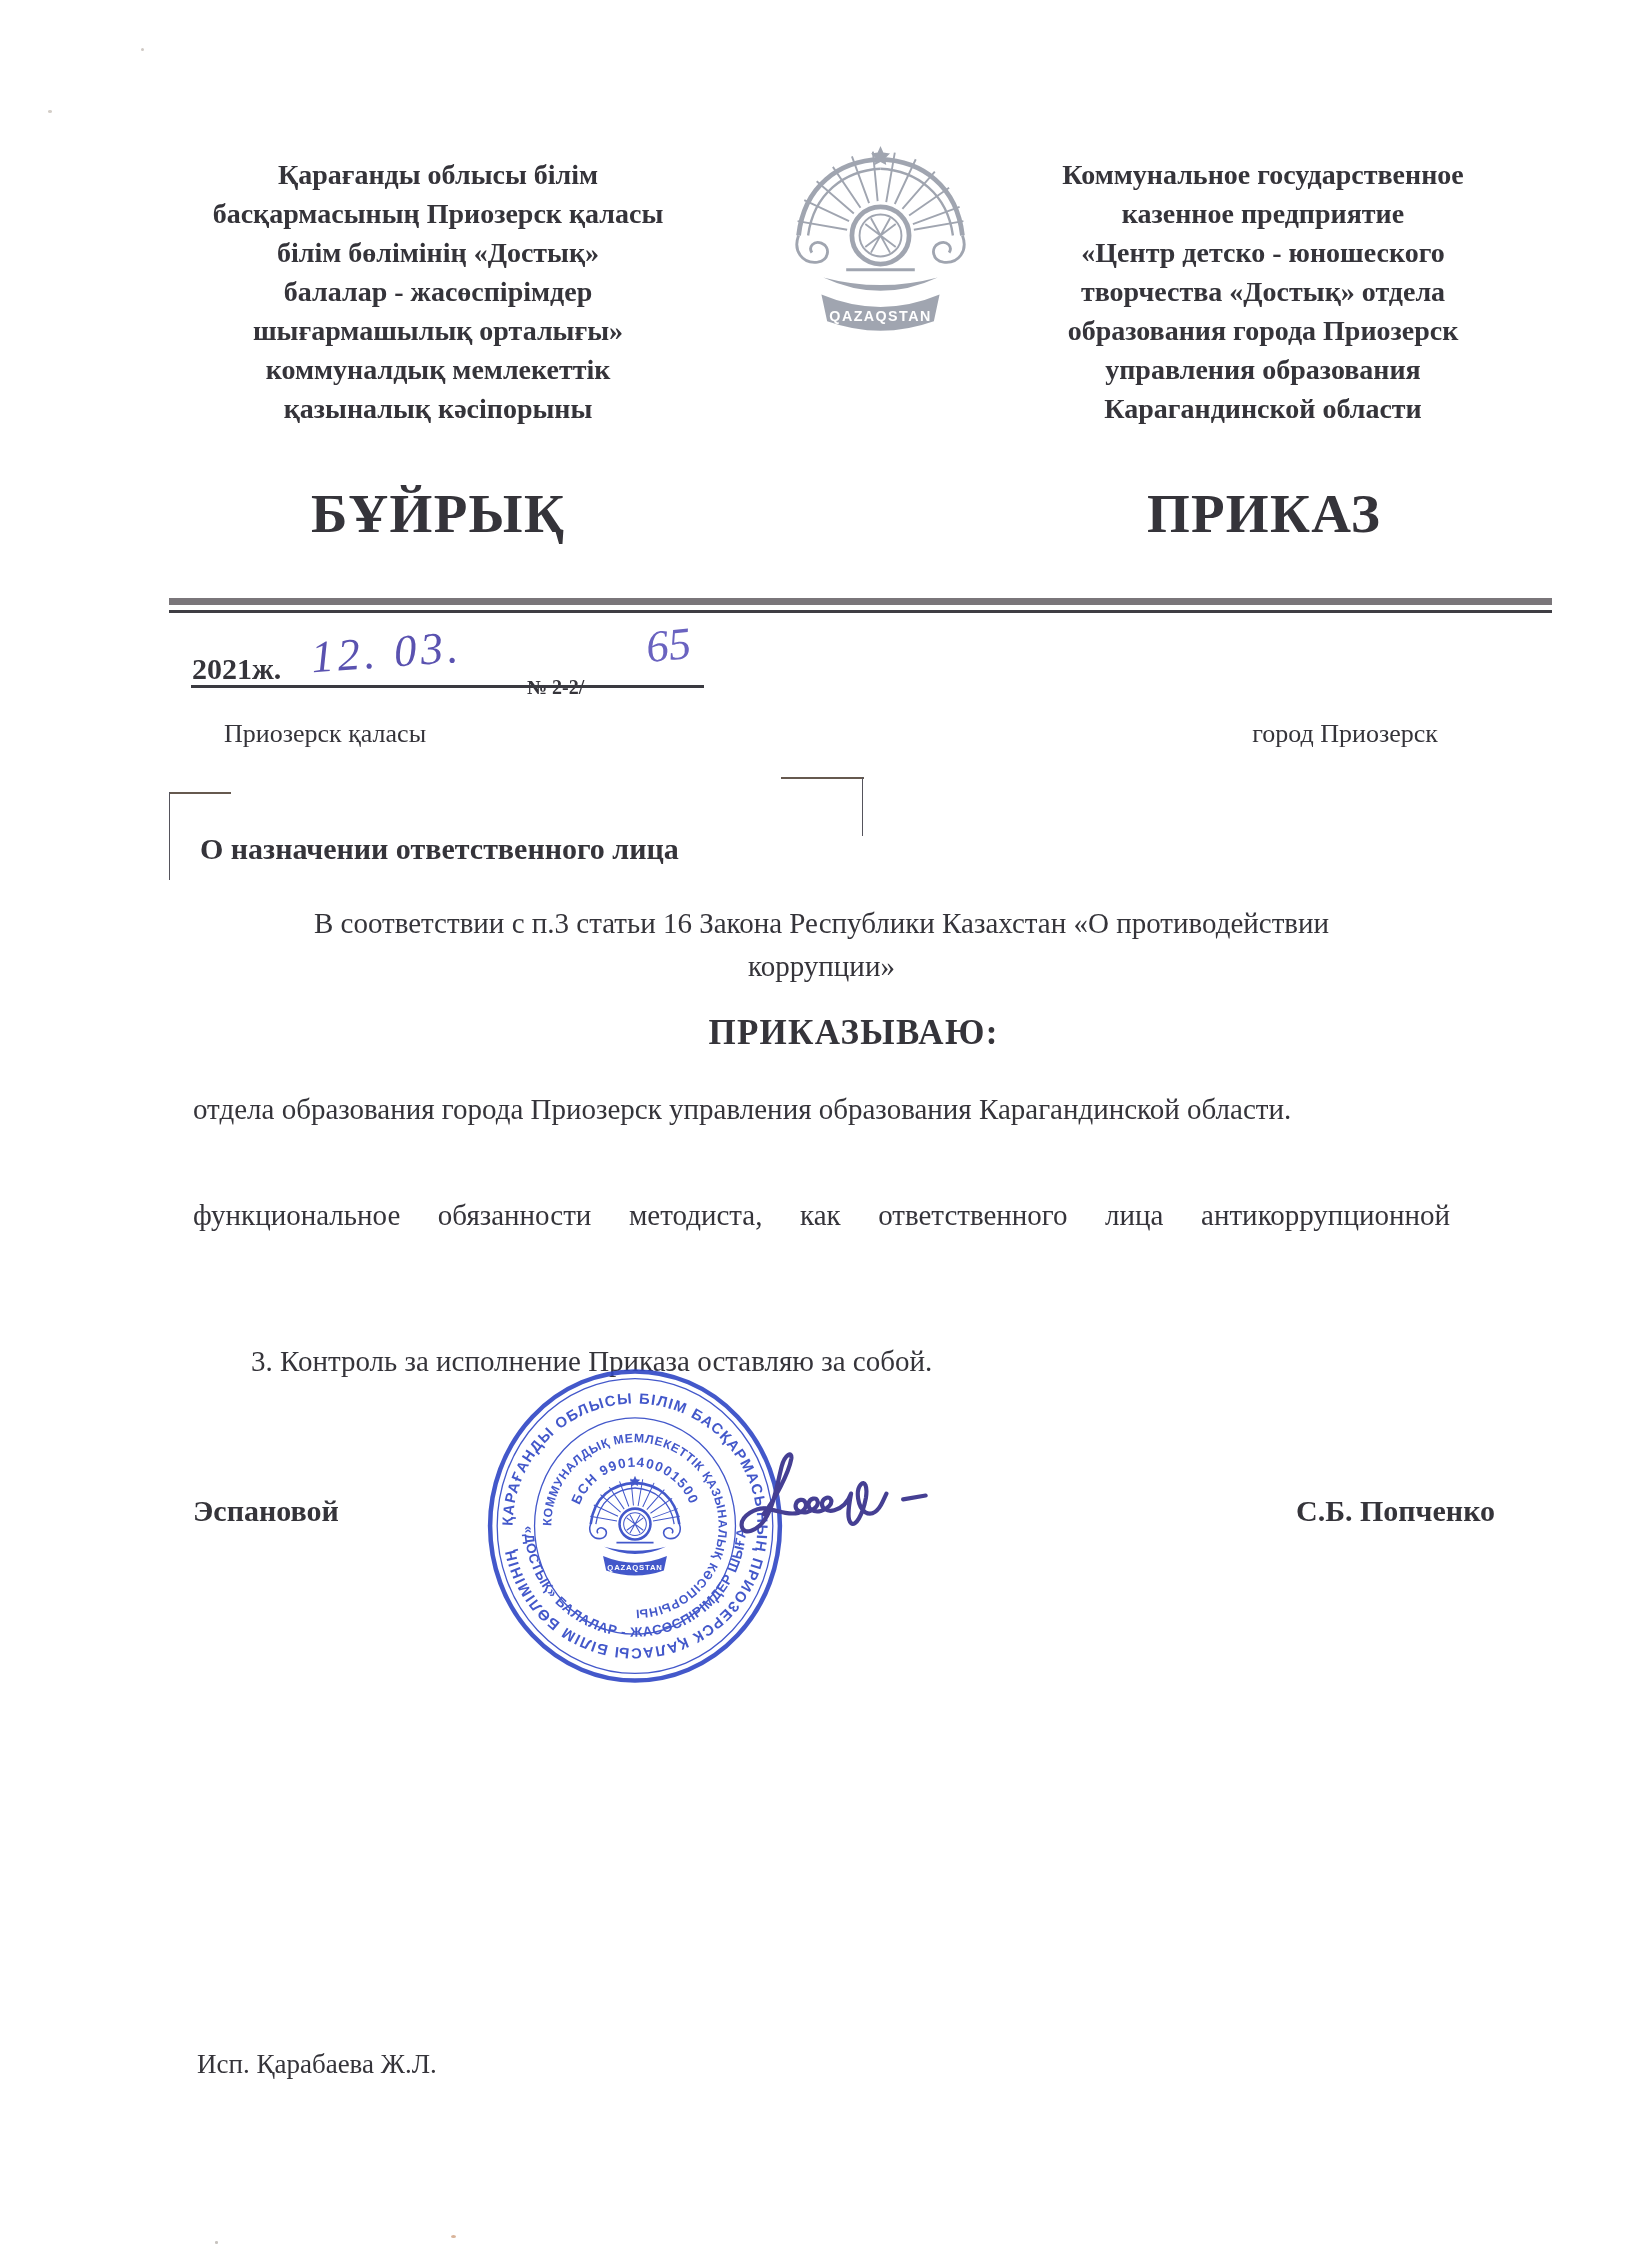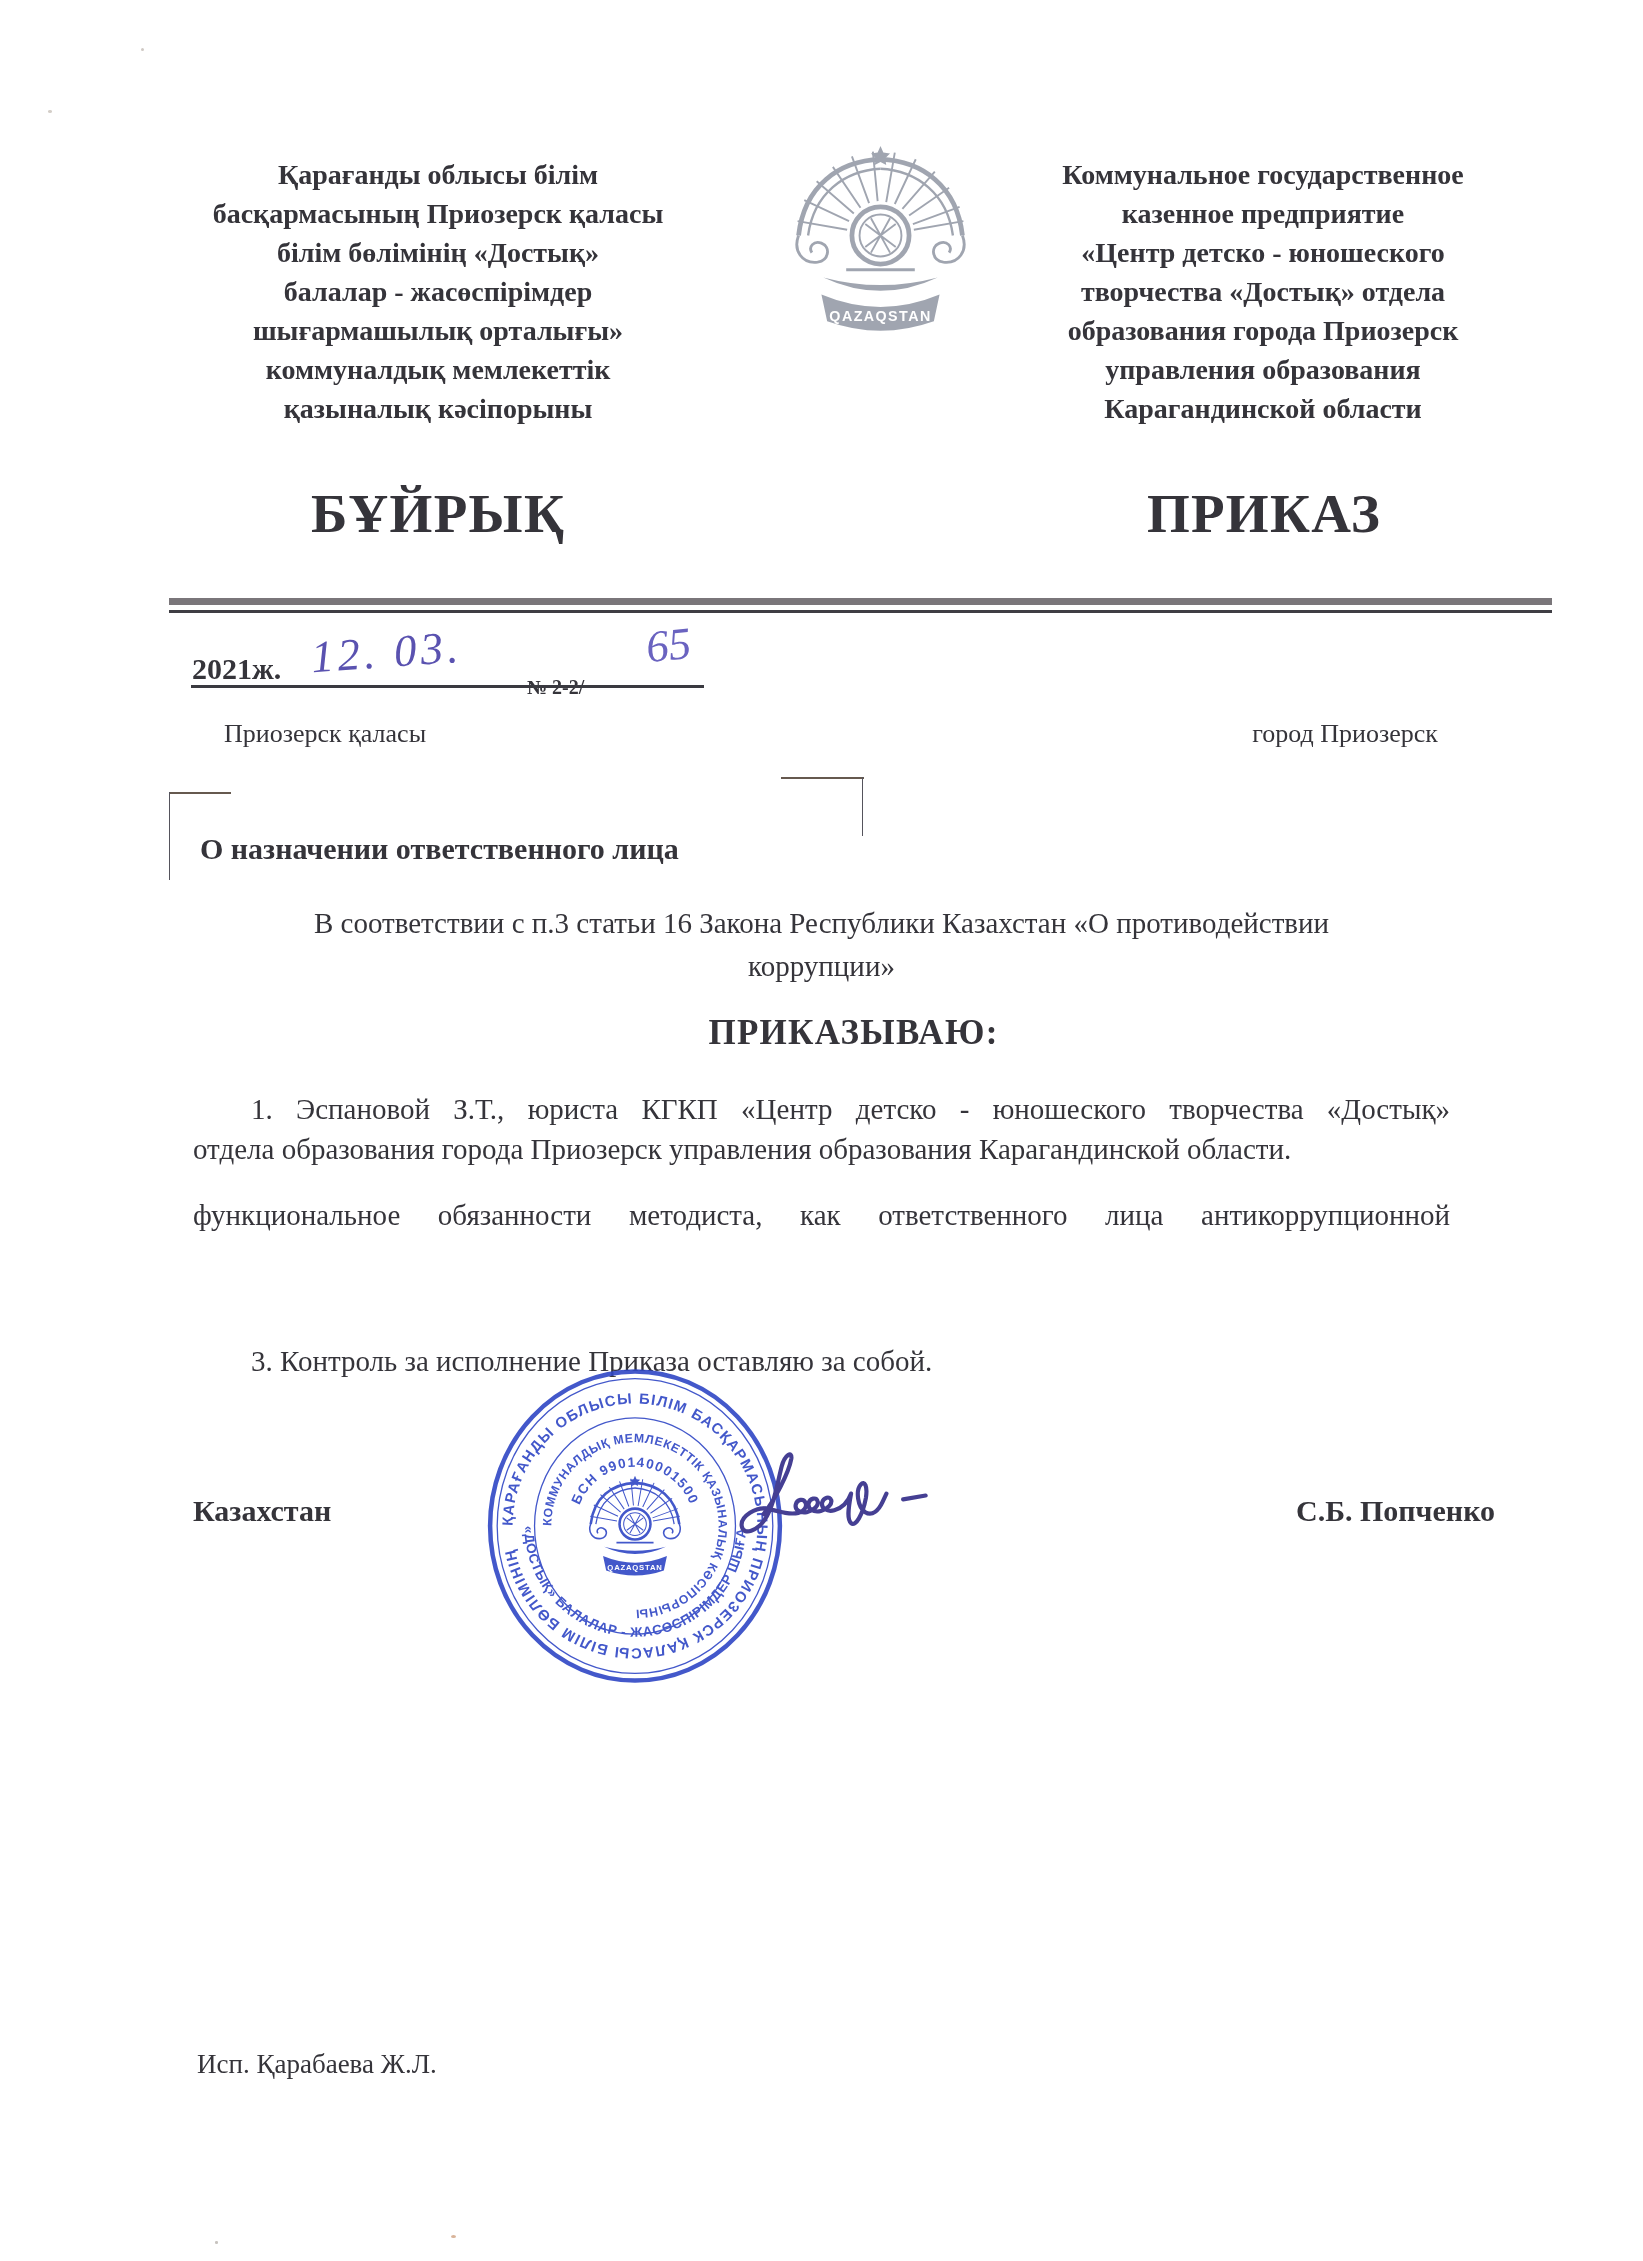--- a/index.html
+++ b/index.html
@@ -125,21 +125,20 @@
 <div class="abs brkR-v"></div>
 
 <div class="abs subject b">О назначении ответственного лица</div>
 
 <div class="abs preamble ctr pre">В соответствии с  п.3 статьи 16 Закона Республики Казахстан «О противодействии
 коррупции»</div>
 
 <div class="abs orderword ctr b">ПРИКАЗЫВАЮ:</div>
 
 <div class="abs para item1">
-  <div class="jus ind">1.  Эспановой З.Т., юриста КГКП «Центр детско - юношеского творчества «Достық»</div>
   <div>отдела образования города Приозерск управления образования Карагандинской области.</div>
 </div>
 
 <div class="abs para item2">
   <div class="jus">функциональное обязанности методиста, как ответственного лица антикоррупционной</div>
 </div>
 
 <div class="abs para item3">3.  Контроль за исполнение Приказа оставляю за собой.</div>
 
 <svg class="abs stamp" viewBox="0 0 474 500">
@@ -166,21 +165,21 @@
   <text fill="currentColor" font-size="21" font-weight="bold" letter-spacing="2" text-anchor="middle">
     <textPath href="#pBsn" startOffset="50%">БСН 990140001500</textPath>
   </text>
   <use href="#kz-emblem" x="157" y="170" width="160" height="170"></use>
 </svg>
 
 <svg class="abs signature" viewBox="0 0 430 210">
   <path fill="none" stroke="#453f93" stroke-width="6.5" stroke-linecap="round" stroke-linejoin="round" d="M 55,120 C 72,98 94,56 98,34 C 100,21 88,27 83,46 C 76,74 70,110 57,128 C 45,146 24,154 21,139 C 18,124 44,107 63,112 C 82,117 97,121 109,118 C 118,116 123,108 120,102 C 117,95 107,97 105,105 C 103,113 112,119 122,117 C 134,114 141,106 139,100 C 137,93 127,95 125,103 C 123,112 133,118 144,115 C 155,112 162,104 160,98 C 158,91 148,94 146,102 C 144,111 154,117 165,114 C 179,110 187,99 191,88 C 187,109 184,128 191,134 C 198,140 209,121 214,95 C 217,76 212,67 206,74 C 198,83 201,109 213,117 C 224,124 234,114 240,101 L 246,88 M 272,97 L 307,91"></path>
 </svg>
 
-<div class="abs role b">Казахстан</div>
+<div class="abs role b">Эспановой</div>
 <div class="abs signer b">С.Б. Попченко</div>
 
 <div class="abs executor">Исп. Қарабаева Ж.Л.</div>
 
 <div class="speck" style="left:141px;top:48px;width:3.2px;height:3.2px;background:#cfc9c4;"></div>
 <div class="speck" style="left:48px;top:110px;width:3.9px;height:2.6px;background:#d4cec8;"></div>
 <div class="speck" style="left:451px;top:2235px;width:5.2px;height:3.2px;background:#d9b49a;"></div>
 <div class="speck" style="left:215px;top:2241px;width:2.6px;height:2.6px;background:#c7c3bf;"></div>
 
 

